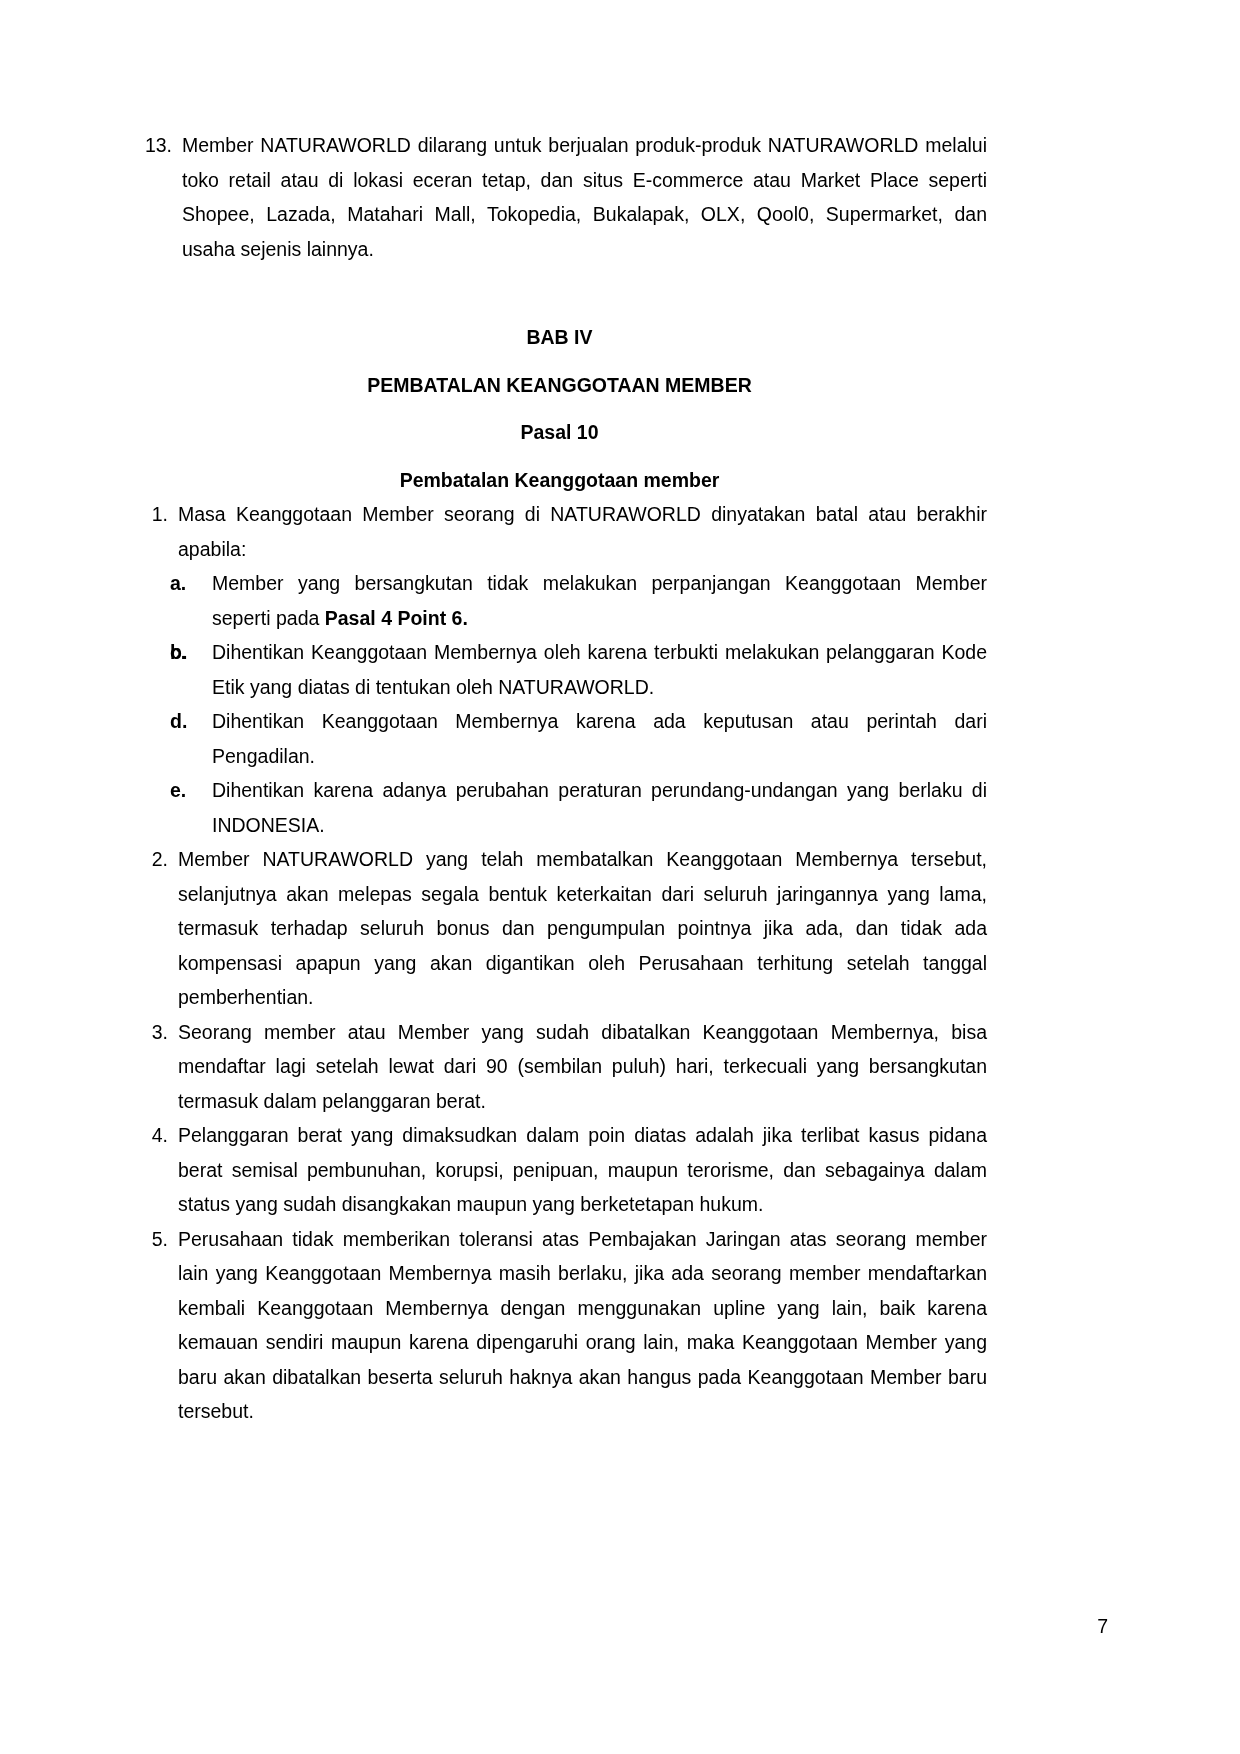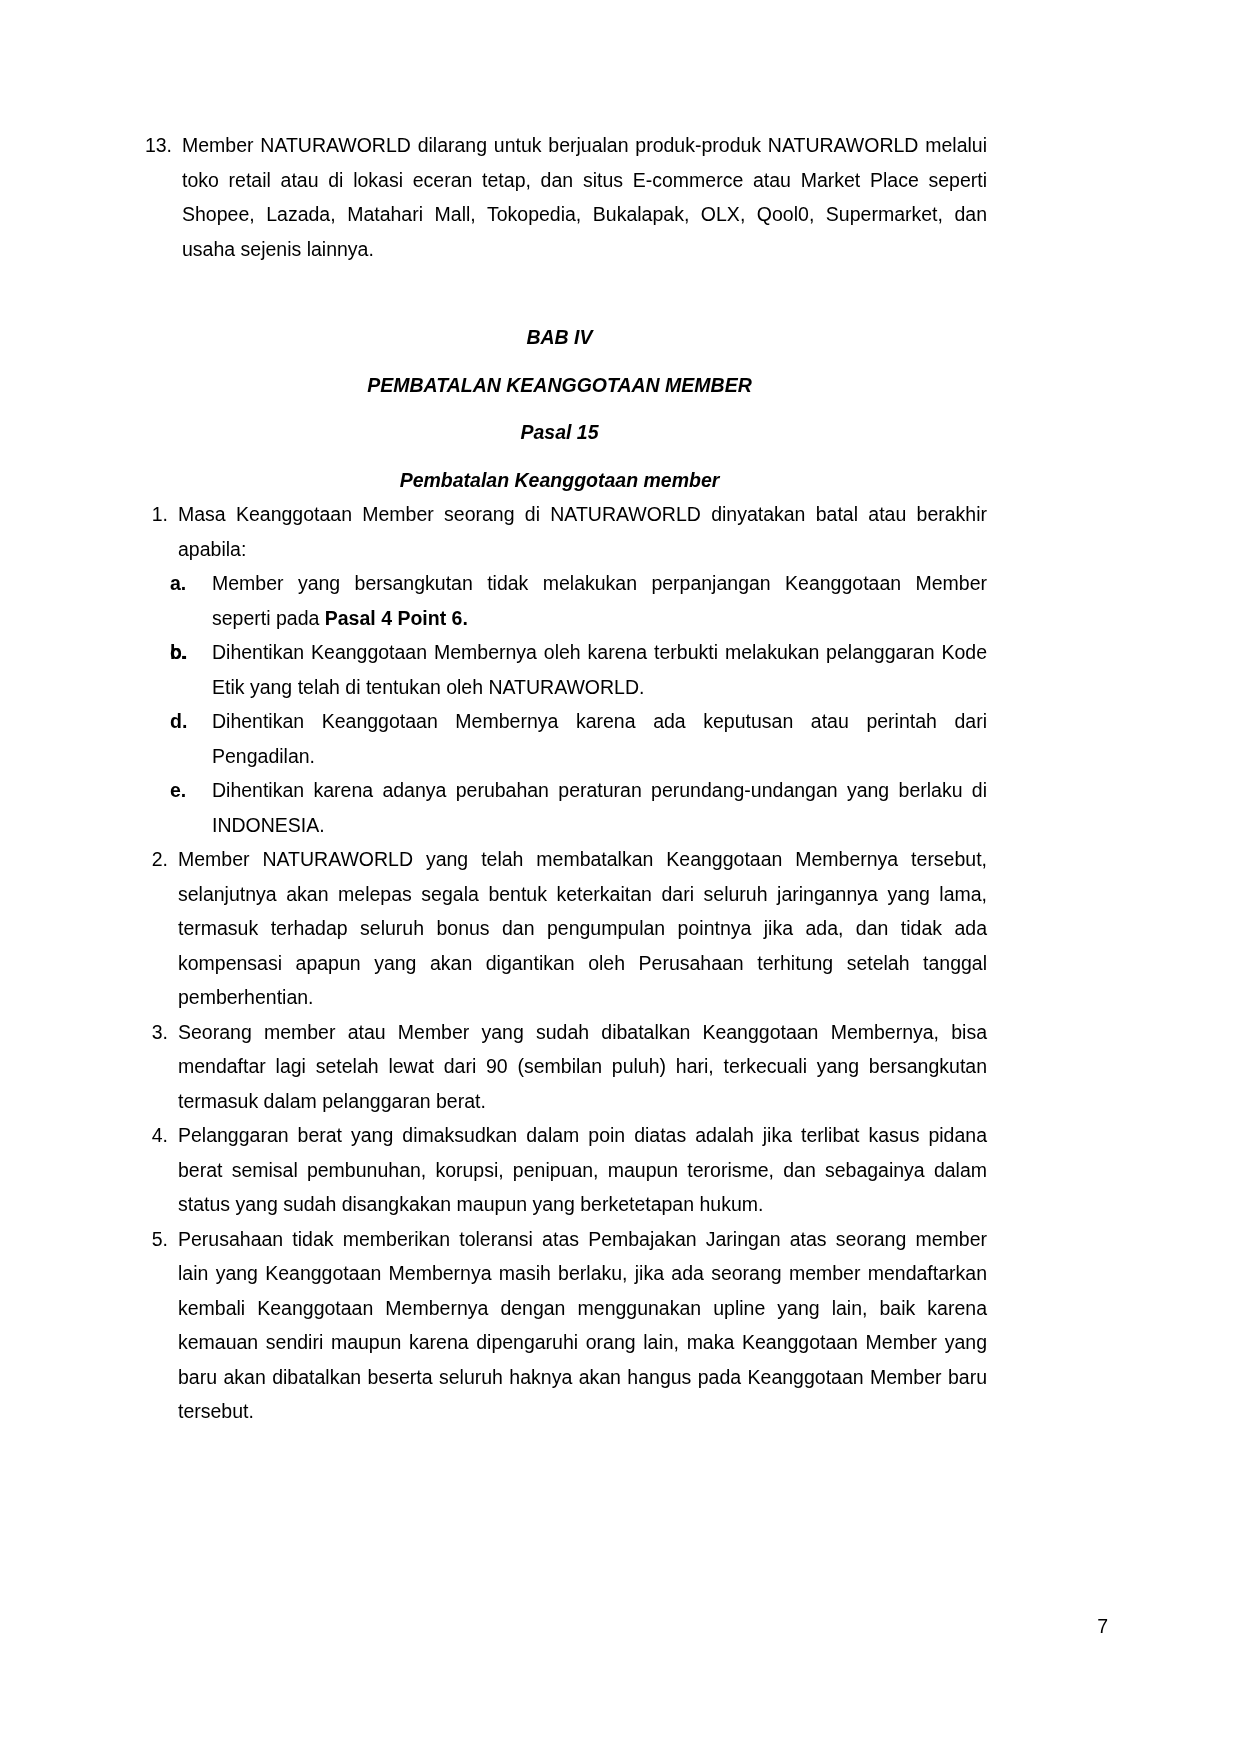--- a/index.html
+++ b/index.html
@@ -81,21 +81,20 @@
   }
   
   .heading {
     font-family: "Liberation Sans", sans-serif;
     font-size: 19.5px;
     line-height: 34.5px;
     font-weight: bold;
     text-align: center;
     color: #000000;
     margin: 0;
-    font-style: italic;
   }
   .spacer-lg { height: 54px; }
   .heading-gap { height: 13px; }
   b.inline-bold { font-weight: bold; }
   
   .pagenum {
     position: absolute;
     right: 128px;
     bottom: 116px;
     font-family: "Liberation Sans", sans-serif;
@@ -115,21 +114,21 @@
       <span class="marker">13.</span>
       <span>Member NATURAWORLD dilarang untuk berjualan produk-produk NATURAWORLD melalui toko retail atau di lokasi eceran tetap, dan situs E-commerce atau Market Place seperti Shopee, Lazada, Matahari Mall, Tokopedia, Bukalapak, OLX, Qool0, Supermarket, dan usaha sejenis lainnya.</span>
     </div>
 
     <div class="spacer-lg"></div>
 
     <div class="heading">BAB IV</div>
     <div class="heading-gap"></div>
     <div class="heading">PEMBATALAN KEANGGOTAAN MEMBER</div>
     <div class="heading-gap"></div>
-    <div class="heading">Pasal 15</div>
+    <div class="heading">Pasal 10</div>
     <div class="heading-gap"></div>
     <div class="heading">Pembatalan Keanggotaan member</div>
 
     <div>
 
       <div class="para numitem">
         <span class="marker">1.</span>
         <span>Masa Keanggotaan Member seorang di NATURAWORLD dinyatakan batal atau berakhir apabila:</span>
       </div>
 
@@ -137,21 +136,21 @@
         <span class="marker">a.</span>
         <span>Member yang bersangkutan tidak melakukan perpanjangan Keanggotaan Member seperti pada </span><b class="inline-bold">Pasal 4 Point 6.</b>
       </div>
 
       <div class="para subitem">
         <span class="marker">b.</span>
       </div>
 
       <div class="para subitem">
         <span class="marker">c.</span>
-        <span>Dihentikan Keanggotaan Membernya oleh karena terbukti melakukan pelanggaran Kode Etik yang telah di tentukan oleh NATURAWORLD.</span>
+        <span>Dihentikan Keanggotaan Membernya oleh karena terbukti melakukan pelanggaran Kode Etik yang diatas di tentukan oleh NATURAWORLD.</span>
       </div>
 
       <div class="para subitem">
         <span class="marker">d.</span>
         <span>Dihentikan Keanggotaan Membernya karena ada keputusan atau perintah dari Pengadilan.</span>
       </div>
 
       <div class="para subitem">
         <span class="marker">e.</span>
         <span>Dihentikan karena adanya perubahan peraturan perundang-undangan yang berlaku di INDONESIA.</span>

